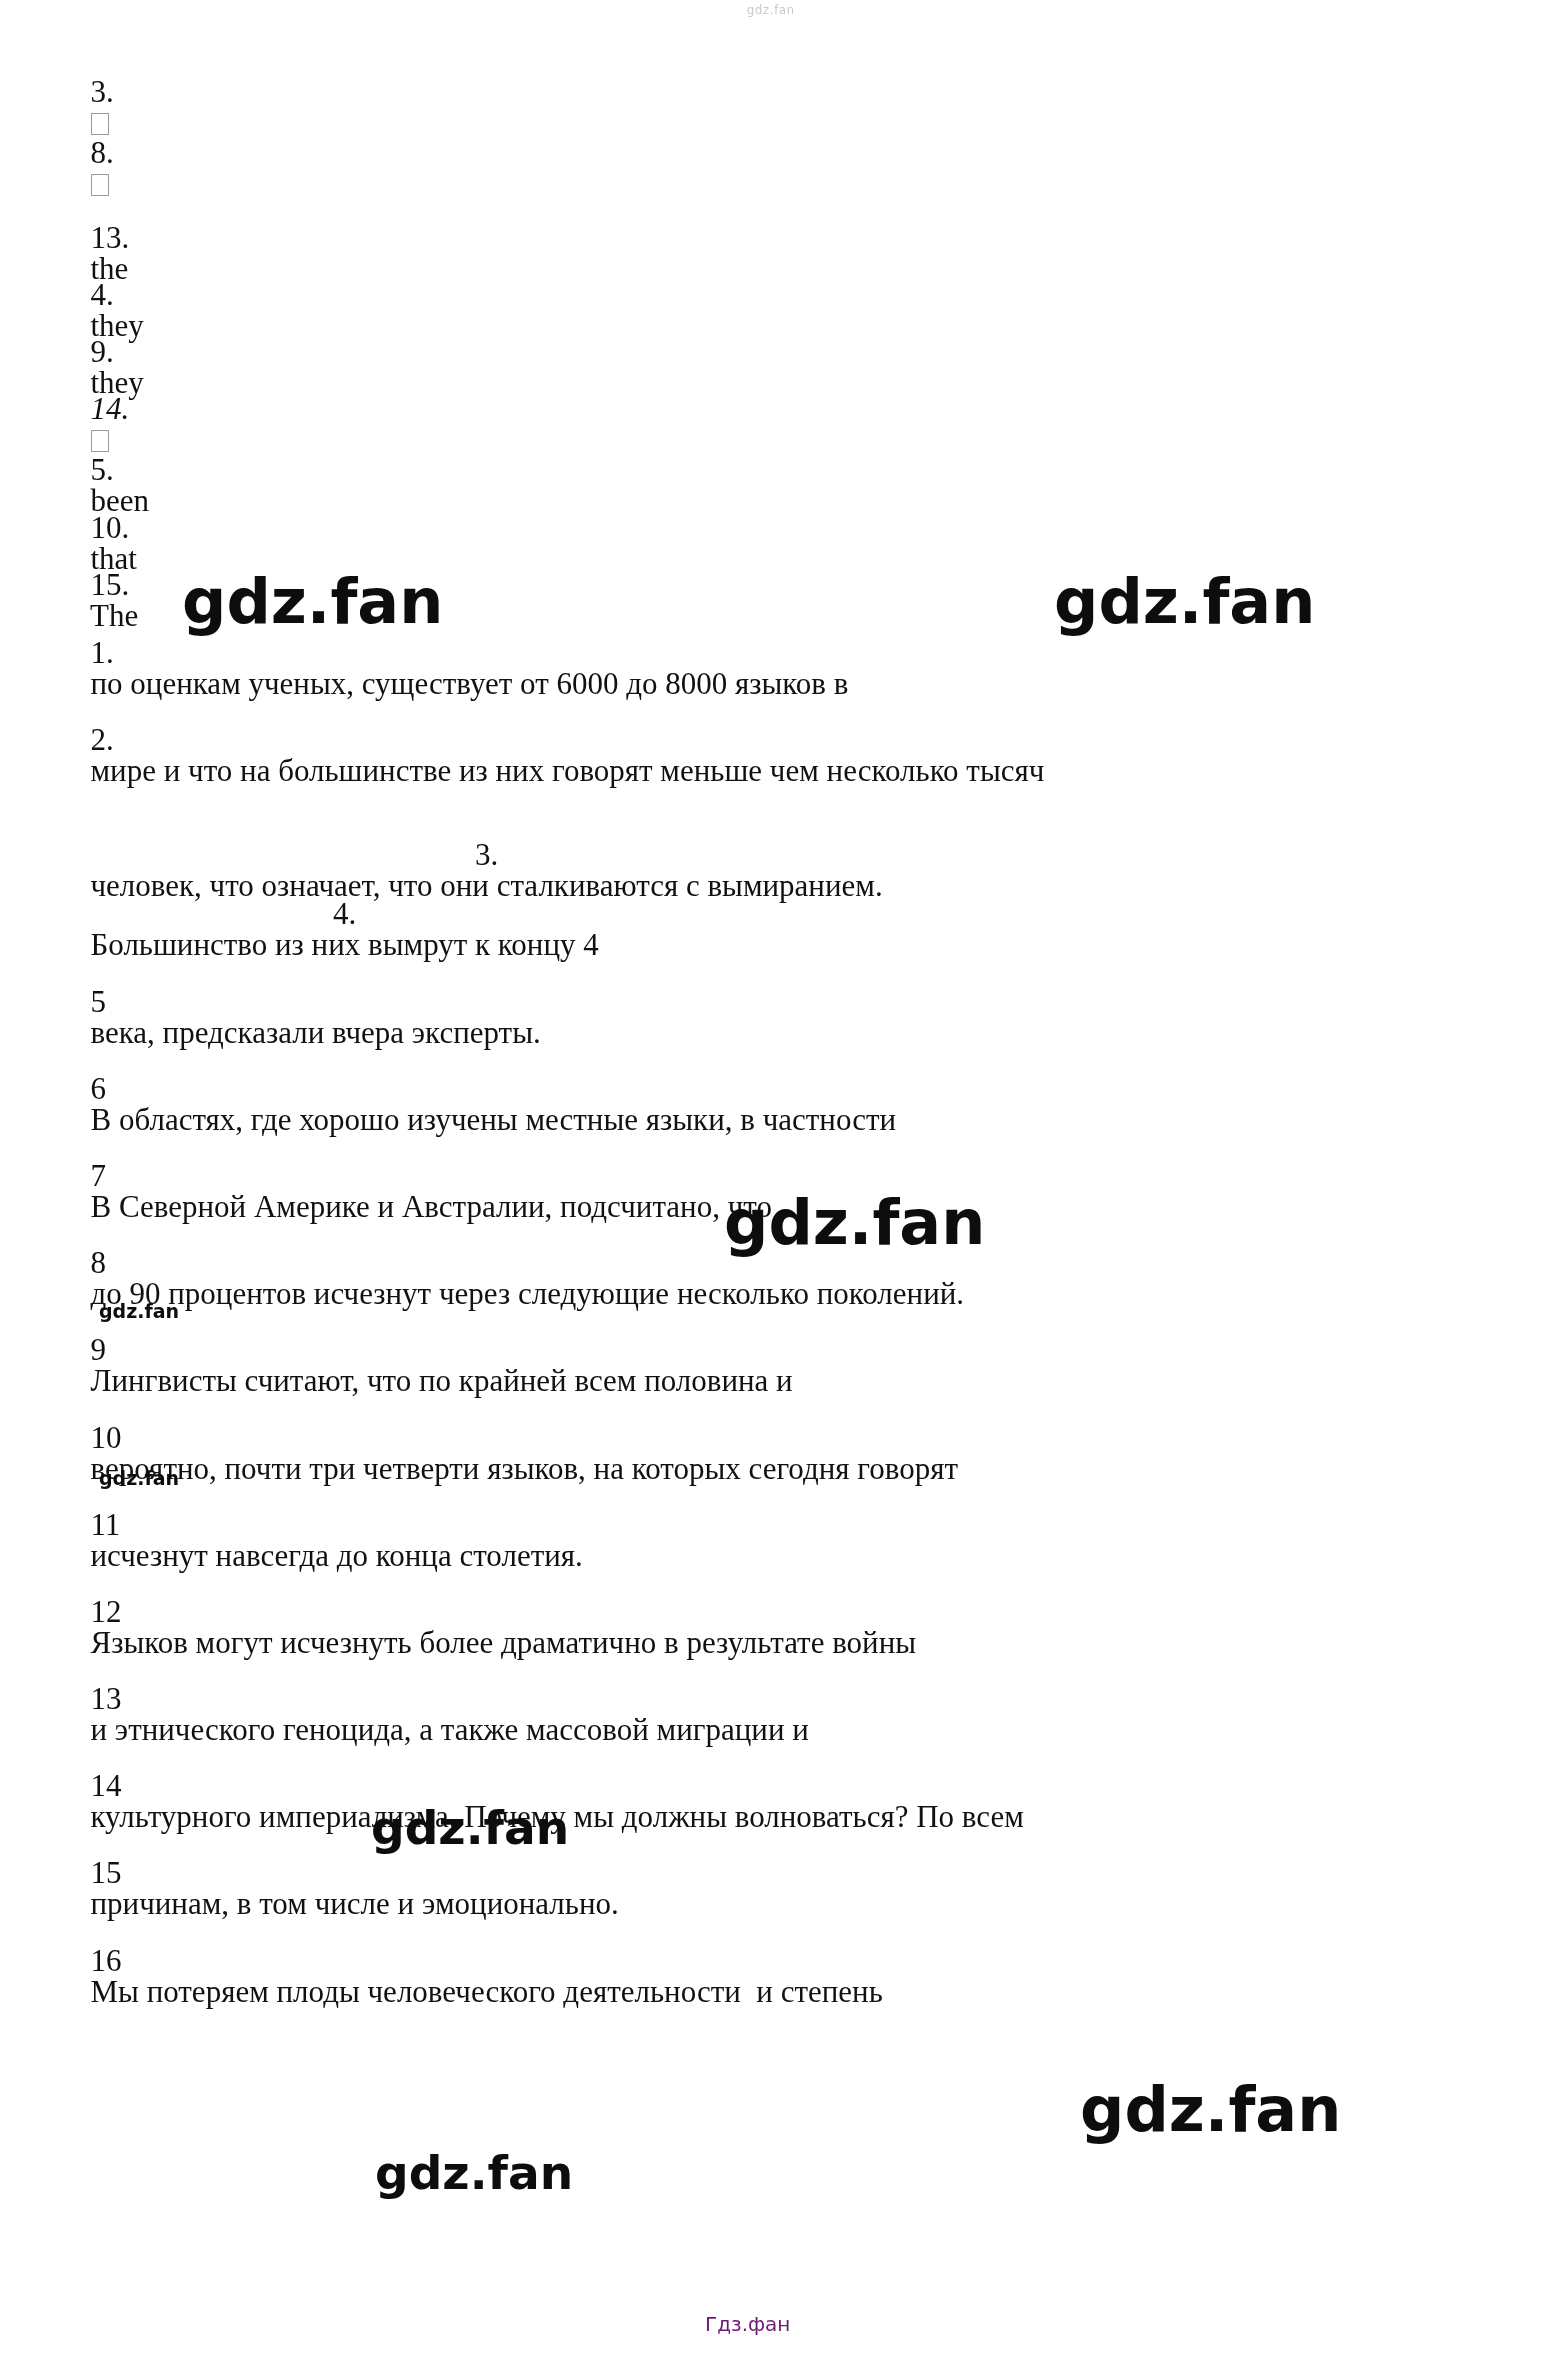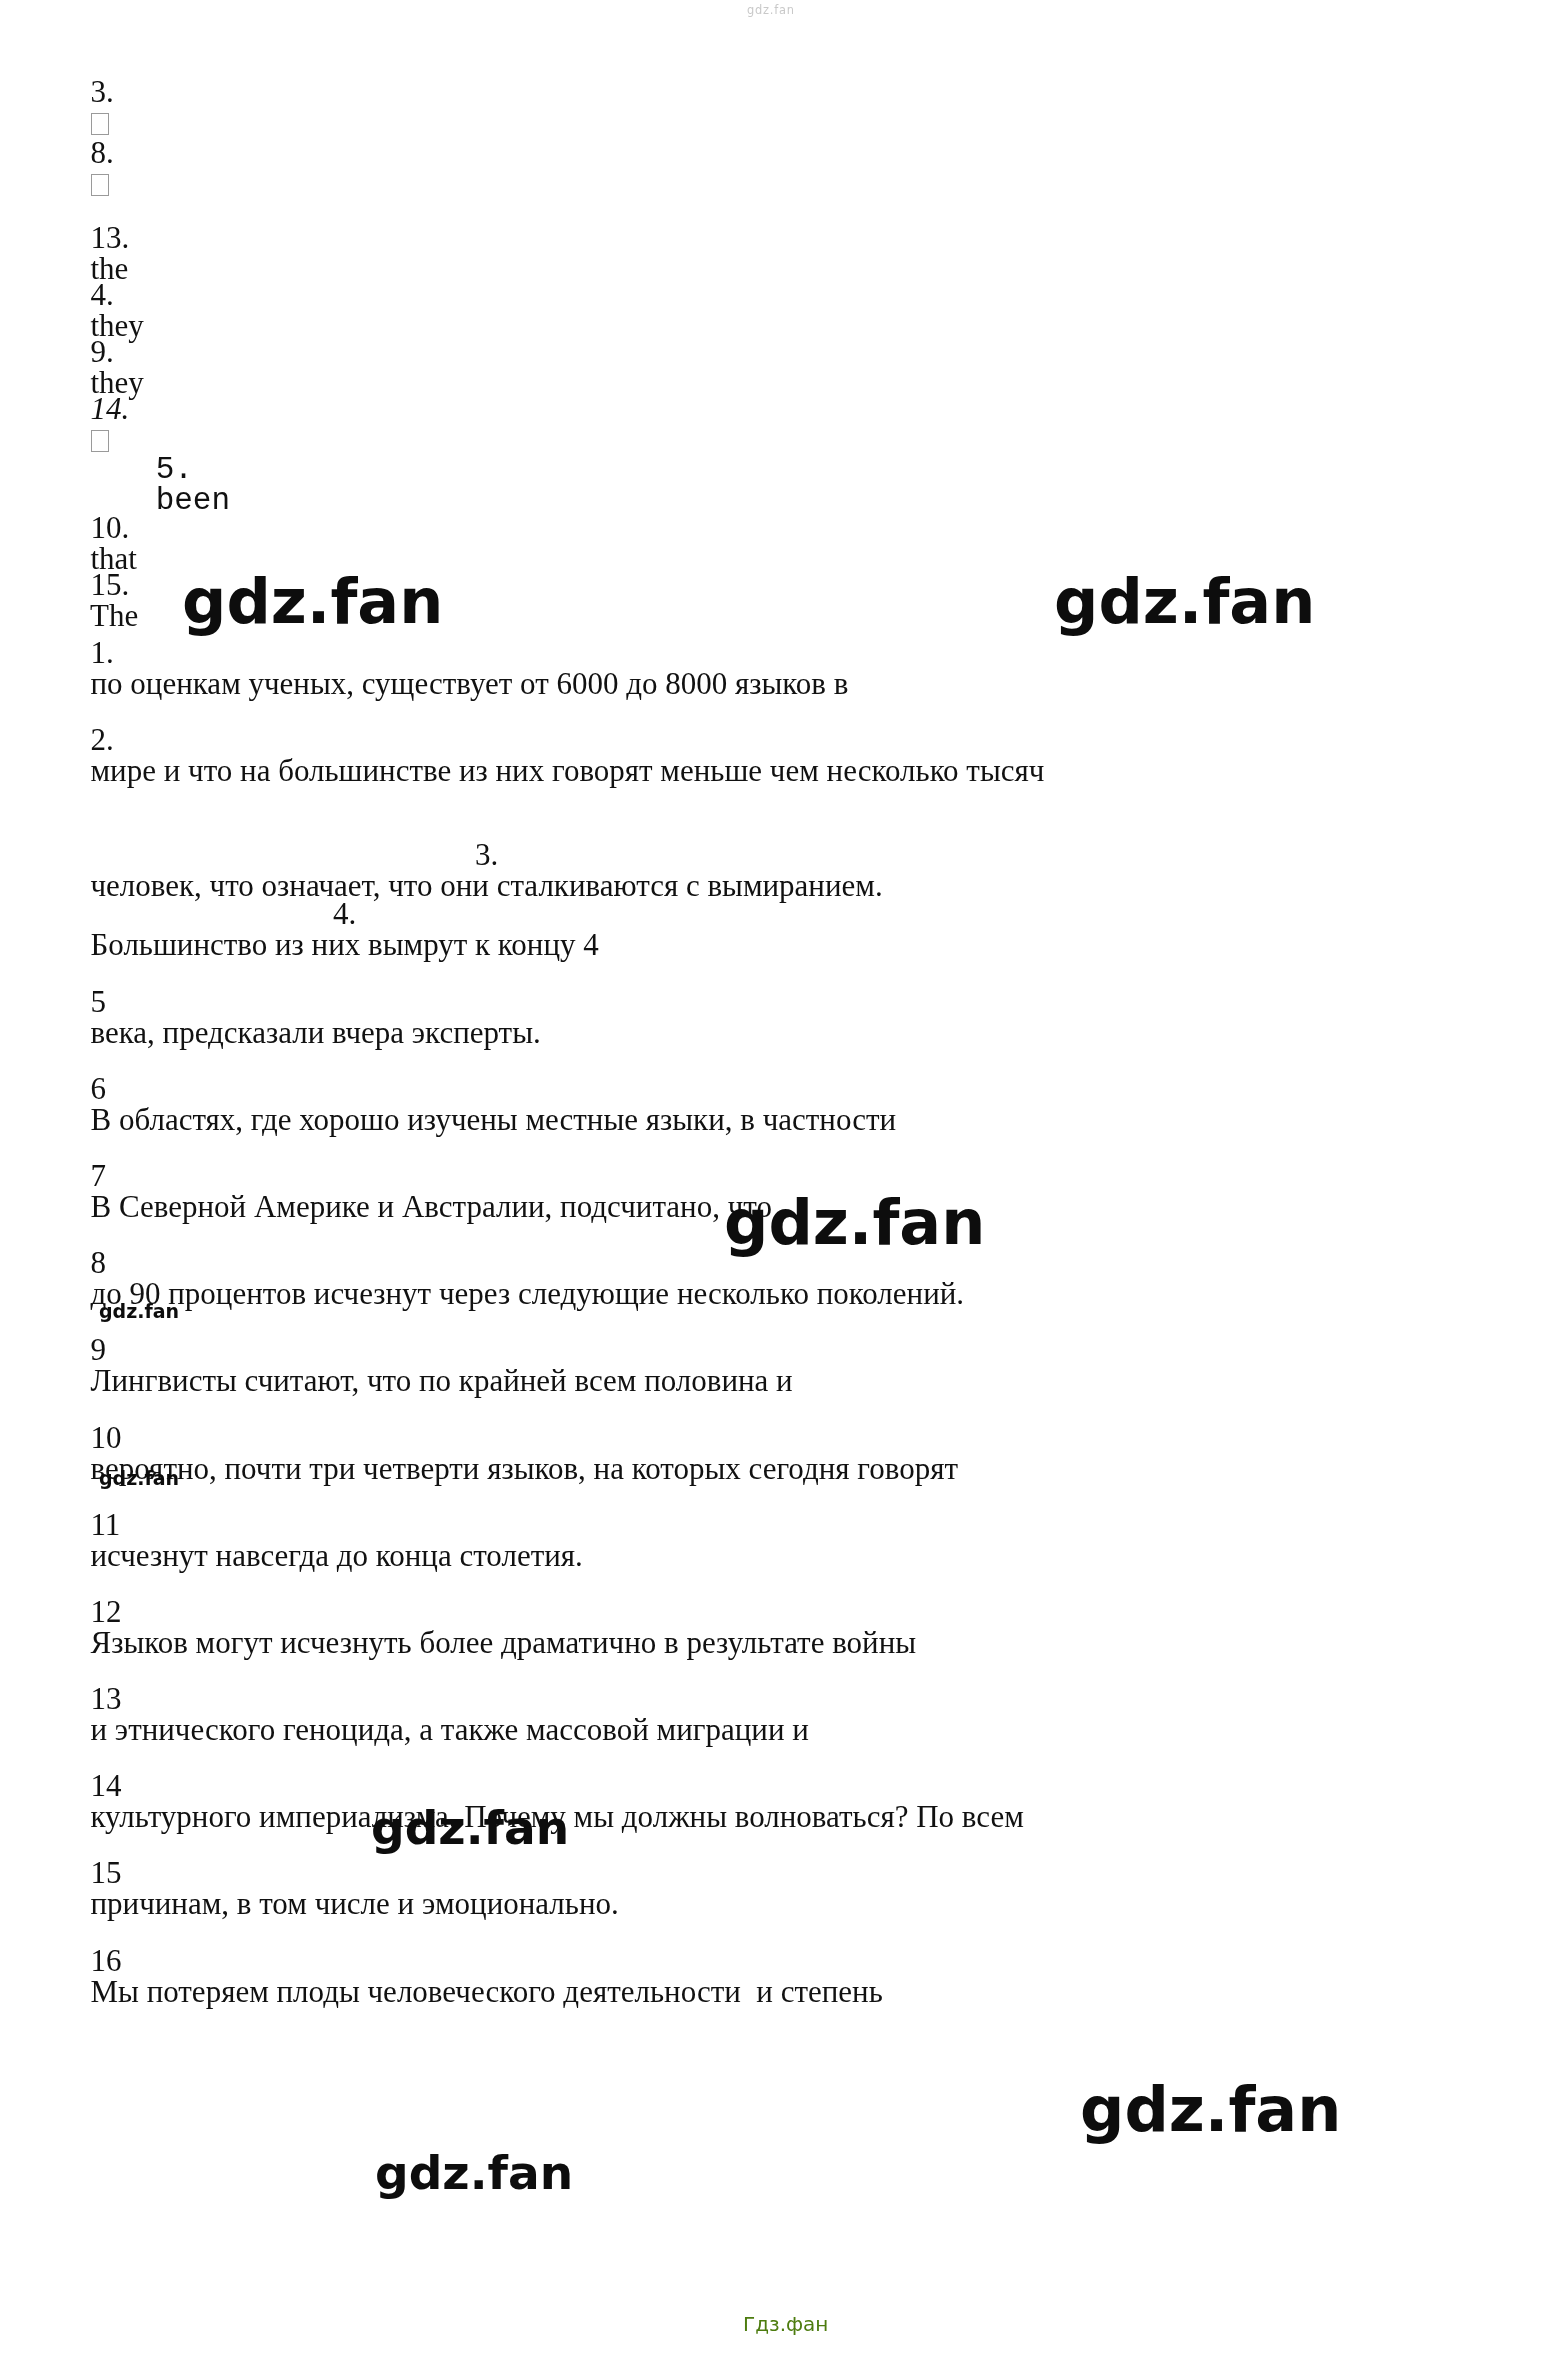--- a/index.html
+++ b/index.html
@@ -33,21 +33,21 @@
     white-space: pre;
     margin: 0;
   }
   
   .l1  { position:absolute; left:0;   top:0;    }
   .l2  { position:absolute; left:0;   top:61px; }
   .l3  { position:absolute; left:0;   top:146px;}
   .l4  { position:absolute; left:0;   top:203px;}
   .l5  { position:absolute; left:0;   top:260px;}
   .l6  { position:absolute; left:0;   top:317px;font-style:italic;}
-  .l7  { position:absolute; left:0;   top:378px;font-family:Liberation Mono, monospace;}
+  .l7  { position:absolute; left:0;   top:378px;}
   .l8  { position:absolute; left:0;   top:436px;}
   .l9  { position:absolute; left:0;   top:493px;}
   .l10 { position:absolute; left:0;   top:561px;}
   .l11 { position:absolute; left:0;   top:648px;}
   .l12 { position:absolute; left:0;   top:763px;text-align:center;}
   .l13 { position:absolute; left:0;   top:822px;text-align:center;}
   .l14 { position:absolute; left:0;   top:910px;}
   .l15 { position:absolute; left:0;   top:997px;}
   .l16 { position:absolute; left:0;   top:1084px;}
   .l17 { position:absolute; left:0;   top:1171px;}
@@ -84,23 +84,23 @@
   .wm-e { left: 1080px; top: 2073px; font-size: 62px; }
   .wm-f { left: 375px;  top: 2145px; font-size: 47px; }
   .wm-small1 { left: 99px; top: 1300px; font-size: 19px; }
   .wm-small2 { left: 99px; top: 1467px; font-size: 19px; }
   .wm-top {
     position:absolute; left: 747px; top: 3px;
     font-family: "DejaVu Sans", sans-serif;
     font-size: 11.4px; color: #c9c9c9; letter-spacing: 0.8px;
   }
   .wm-bottom {
-    position:absolute; left: 743px; top: 2312px;
+    position:absolute; left: 705px; top: 2312px;
     font-family: "DejaVu Sans", sans-serif;
-    font-size: 20px; color: #4d7c0f;
+    font-size: 20px; color: #701a75;
   }
 </style>
 </head>
 <body>
 
 <div class="page">
 
   <div class="wm-top">gdz.fan</div>
 
   <div class="lines">

